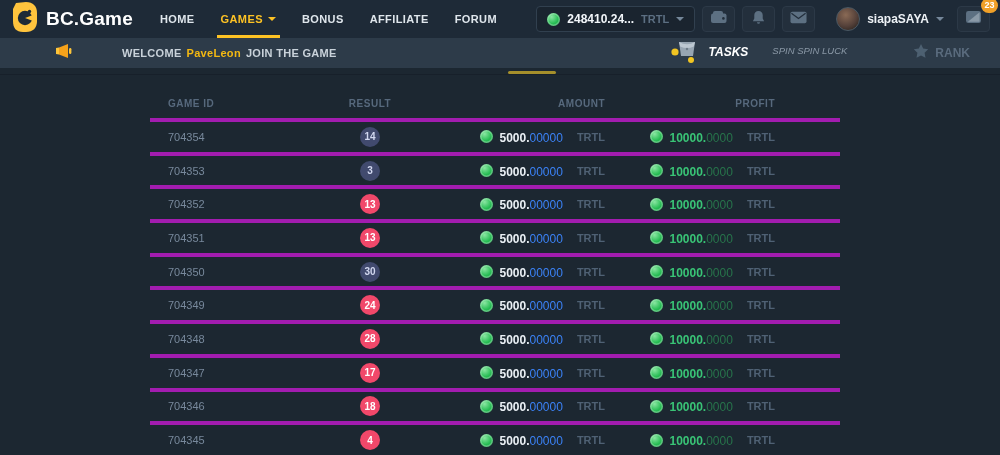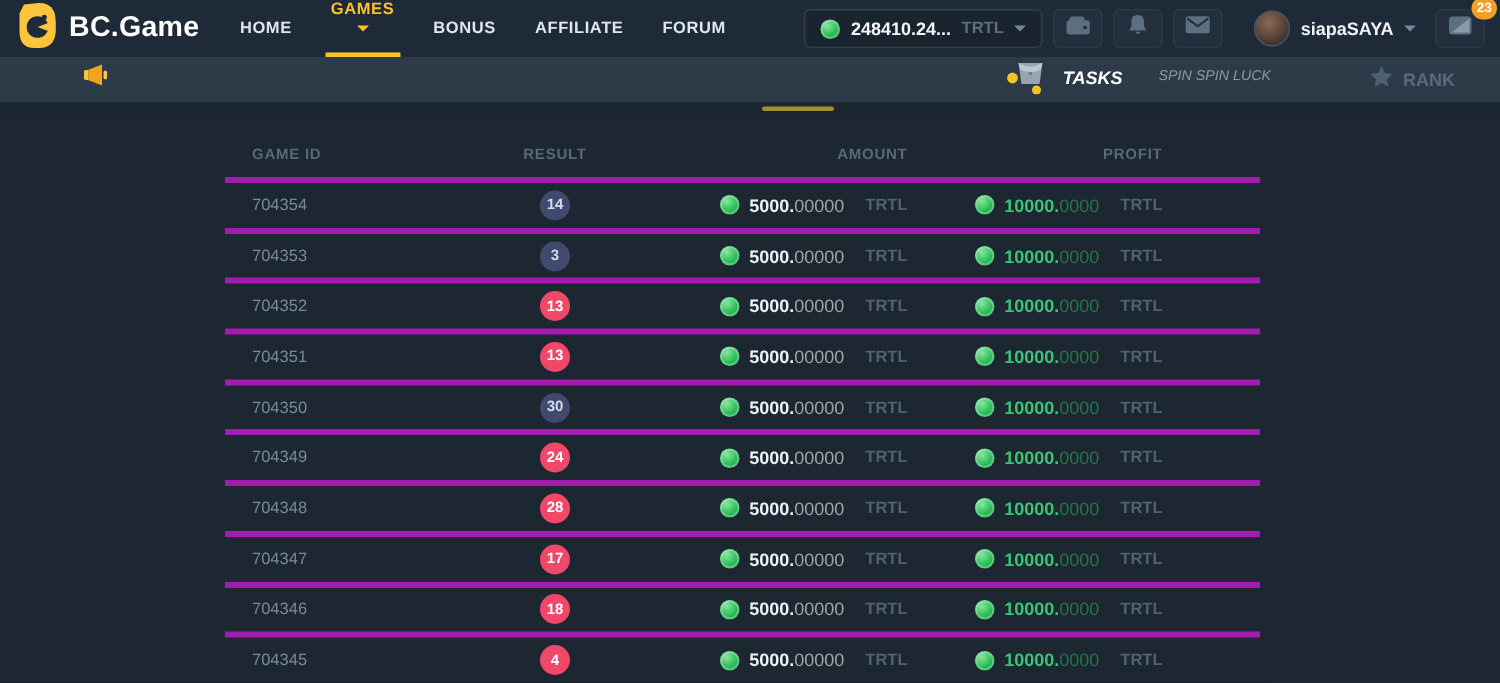--- a/index.html
+++ b/index.html
@@ -6,21 +6,21 @@
   html,body { background:#141d26; }
   body { font-family:"Liberation Sans", sans-serif; }
   .page { position:relative; width:1000px; height:455px; overflow:hidden; background:#1c2731; }
 
   
   .topbar { height:38px; background:#1e2a37; display:flex; align-items:center; padding:0 10px 0 12px; position:relative; }
   .logo { display:flex; align-items:center; gap:8px; cursor:pointer; }
   .logo-text { color:#ffffff; font-size:19px; font-weight:bold; letter-spacing:.2px; }
   .nav { display:flex; margin-left:14px; height:38px; }
   .nav-item { display:flex; align-items:center; gap:5px; padding:0 13px; color:#dfe6ec; font-size:11px; font-weight:bold; letter-spacing:.4px; position:relative; cursor:pointer; white-space:nowrap; }
-  .nav-item.active { color:#fdc224;flex-direction:column; }
+  .nav-item.active { color:#fdc224; }
   .nav-item.active::after { content:''; position:absolute; left:9px; right:9px; bottom:0; height:3px; background:#fdc224; }
   .caret { width:0; height:0; border-left:4px solid transparent; border-right:4px solid transparent; border-top:4px solid currentColor; display:inline-block; }
   .caret.gray { border-top-color:#75879a; }
 
   .top-right { margin-left:auto; display:flex; align-items:center; gap:7px; }
   .balance { display:flex; align-items:center; gap:7px; border:1px solid #31404f; background:#1a242f; border-radius:4px; height:26px; padding:0 10px; cursor:pointer; }
   .balance-num { color:#f2f6fa; font-weight:bold; font-size:12px; }
   .balance-cur { color:#5c6f82; font-size:11px; font-weight:bold; }
   .coin { width:13px; height:13px; border-radius:50%; flex:0 0 auto;
           background:radial-gradient(circle at 35% 30%, #8ae6a2, #27bd54 55%, #149140);
@@ -58,21 +58,21 @@
   .c-result { width:140px; display:flex; justify-content:center; }
   .c-amount { width:165px; display:flex; justify-content:flex-end; align-items:center; gap:6px; }
   .c-profit { width:170px; display:flex; justify-content:flex-end; align-items:center; gap:6px; }
   .h-id { width:150px; padding-left:18px; }
   .h-result { width:140px; text-align:center; }
   .h-amount { width:165px; text-align:right; }
   .h-profit { width:170px; text-align:right; }
   .badge { width:20px; height:20px; border-radius:50%; display:flex; align-items:center; justify-content:center;
            font-size:10px; font-weight:bold; }
   .num-main { font-weight:bold; font-size:12px; color:#eaf0f5; }
-  .num-frac { font-size:12px; color:#a3a3a3; }
+  .num-frac { font-size:12px; color:#3b82f6; }
   .c-profit .num-main { color:#39c476; }
   .c-profit .num-frac { color:#27744b; }
   .cur { color:#4f6174; font-size:11px; margin-left:8px; font-weight:bold; }
 </style>
 </head>
 <body>
 
 <div class="page">
 
   <div class="topbar">
@@ -161,20 +161,25 @@
     </div>
   </div>
 
   <div class="welcome">
     <span>
       <svg width="20" height="17" viewBox="0 0 20 17">
         <polygon points="14,1 14,15 5,11.5 5,4.5" fill="#f6a21a"></polygon>
         <polygon points="5,4.5 5,11.5 2,11 2,5" fill="#fdc53a"></polygon>
         <rect x="15" y="5" width="2.4" height="6" rx="1.2" fill="#fdc53a"></rect>
       </svg>
+    </span>
+    <span class="welcome-text">
+      <span>WELCOME</span>
+      <span class="welcome-user">PaveLeon</span>
+      <span>JOIN THE GAME</span>
     </span>
 
     <div class="tasks">
       <span>
         <svg width="30" height="24" viewBox="0 0 30 24">
           <circle cx="5" cy="13" r="3.6" fill="#f2c522"></circle>
           <circle cx="21" cy="21" r="3" fill="#f2c522"></circle>
           <path d="M9 3 L25 3 L23 17 L11 17 Z" fill="#97a5b2"></path>
           <path d="M9 3 q8 4.5 16 0 l-1.2 4.5 q-6.8 3.2 -13.6 0 z" fill="#bcc7d1"></path>
           <circle cx="17" cy="10" r="1.2" fill="#6c7b88"></circle>

